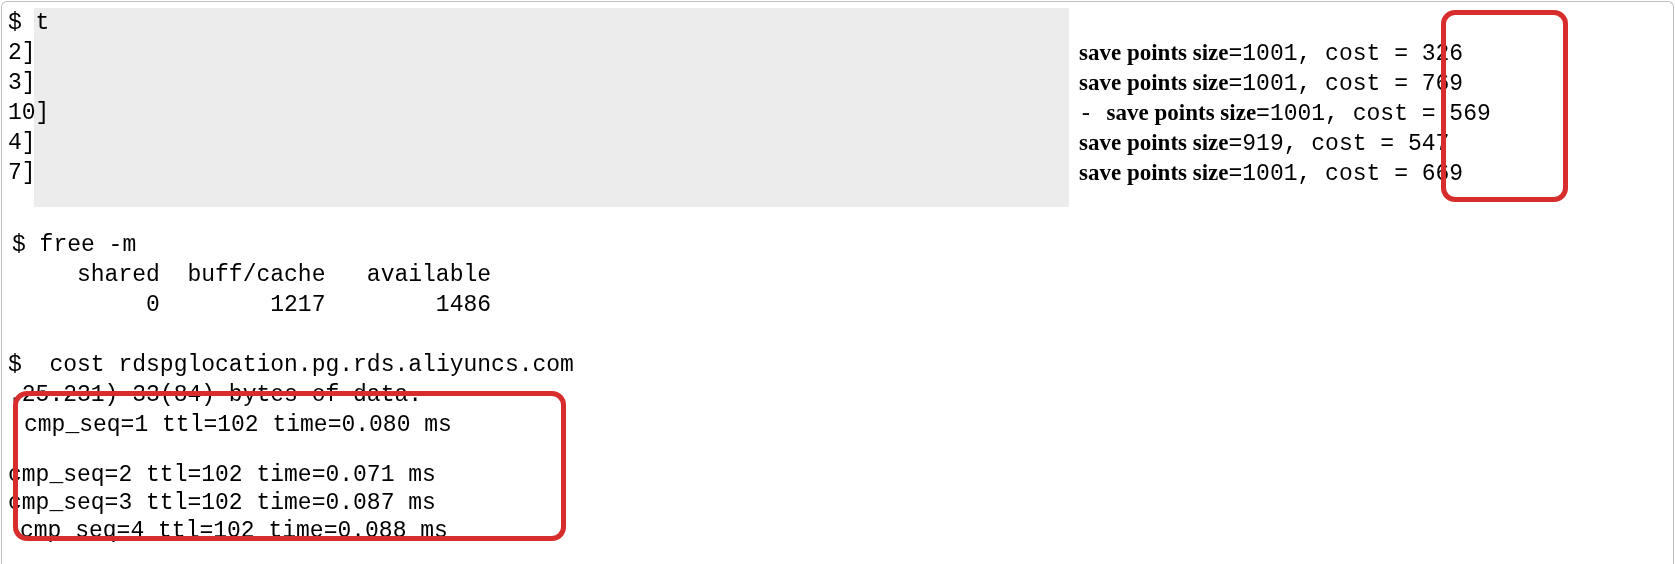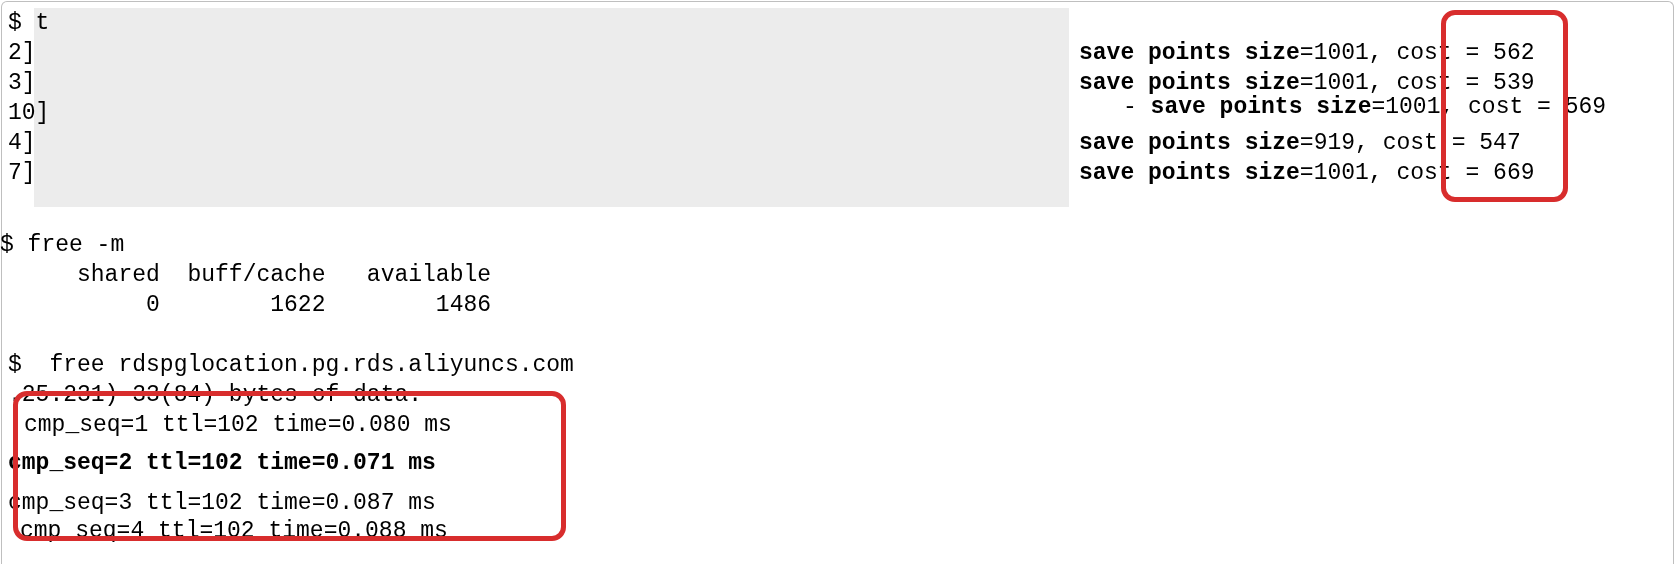--- a/index.html
+++ b/index.html
@@ -31,21 +31,21 @@
     left: 34px;
     top: 8px;
     width: 1035px;
     height: 199px;
     background: #ececec;
   }
   .line {
     position: absolute;
     white-space: pre;
   }
-  .bold { font-weight: 700; }
+  .bold { font-weight: 700; font-family: Liberation Serif, serif; }
   .highlight-box {
     position: absolute;
     border: 5px solid #d82d2d;
     border-radius: 14px;
     background: transparent;
     box-sizing: border-box;
   }
 </style>
 </head>
 <body>
@@ -54,31 +54,31 @@
 
 <div class="gray-block"></div>
 
 <div class="line" style="left:8px; top:8px;"><span>$ </span><span>t</span></div>
 <div class="line" style="left:8px; top:38px;">2]</div>
 <div class="line" style="left:8px; top:68px;">3]</div>
 <div class="line" style="left:8px; top:98px;font-family:Liberation Mono, monospace;">10]</div>
 <div class="line" style="left:8px; top:128px;">4]</div>
 <div class="line" style="left:8px; top:158px;">7]</div>
 
-<div class="line" style="left:1079px; top:38px;"><span class="bold">save points size</span><span>=1001, cost = 562</span></div>
-<div class="line" style="left:1079px; top:68px;"><span class="bold">save points size</span><span>=1001, cost = 539</span></div>
-<div class="line" style="left:1079px; top:92px;margin-left:44px;"><span>- </span><span class="bold">save points size</span><span>=1001, cost = 569</span></div>
+<div class="line" style="left:1079px; top:38px;"><span class="bold">save points size</span><span>=1001, cost = 326</span></div>
+<div class="line" style="left:1079px; top:68px;"><span class="bold">save points size</span><span>=1001, cost = 769</span></div>
+<div class="line" style="left:1079px; top:98px;"><span>- </span><span class="bold">save points size</span><span>=1001, cost = 569</span></div>
 <div class="line" style="left:1079px; top:128px;"><span class="bold">save points size</span><span>=919, cost = 547</span></div>
 <div class="line" style="left:1079px; top:158px;"><span class="bold">save points size</span><span>=1001, cost = 669</span></div>
 
-<div class="line" style="left:0; top:230px;"><span>$ </span><span>free -m</span></div>
+<div class="line" style="left:12px; top:230px;"><span>$ </span><span>free -m</span></div>
 <div class="line" style="left:8px; top:260px;">     shared  buff/cache   available</div>
-<div class="line" style="left:8px; top:290px;">          0        1622        1486</div>
+<div class="line" style="left:8px; top:290px;">          0        1217        1486</div>
 
-<div class="line" style="left:8px; top:350px;"><span>$ </span>&nbsp;<span>free rdspglocation.pg.rds.aliyuncs.com</span></div>
+<div class="line" style="left:8px; top:350px;"><span>$ </span>&nbsp;<span>cost rdspglocation.pg.rds.aliyuncs.com</span></div>
 <div class="line" style="left:8px; top:380px;">.25.231) 33(84) bytes of data.</div>
 <div class="line" style="left:24px; top:410px;">cmp_seq=1 ttl=102 time=0.080 ms</div>
-<div class="line" style="left:8px; top:448px;font-weight:bold;">cmp_seq=2 ttl=102 time=0.071 ms</div>
+<div class="line" style="left:8px; top:460px;">cmp_seq=2 ttl=102 time=0.071 ms</div>
 <div class="line" style="left:8px; top:470px;margin-top:18px;">cmp_seq=3 ttl=102 time=0.087 ms</div>
 <div class="line" style="left:20px; top:500px;margin-top:16px;">cmp_seq=4 ttl=102 time=0.088 ms</div>
 
 <div class="highlight-box" style="left:1441px; top:10px; width:127px; height:192px;"></div>
 <div class="highlight-box" style="left:13px; top:391px; width:553px; height:150px;"></div>
 
 </body></html>

